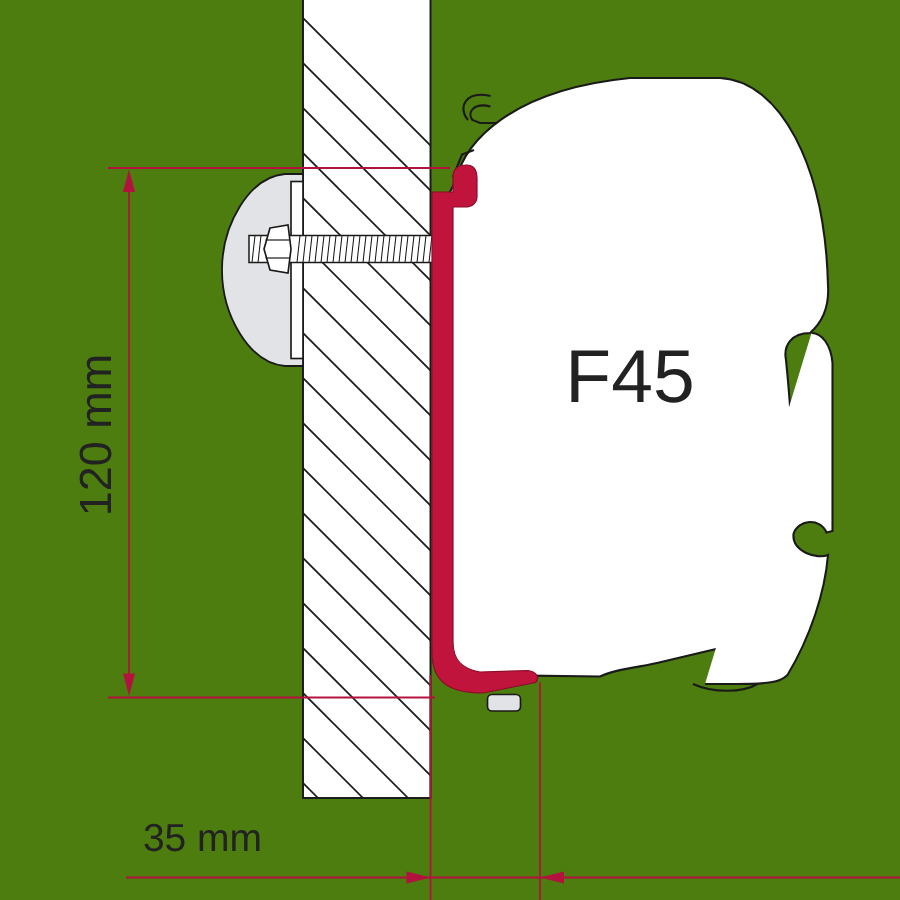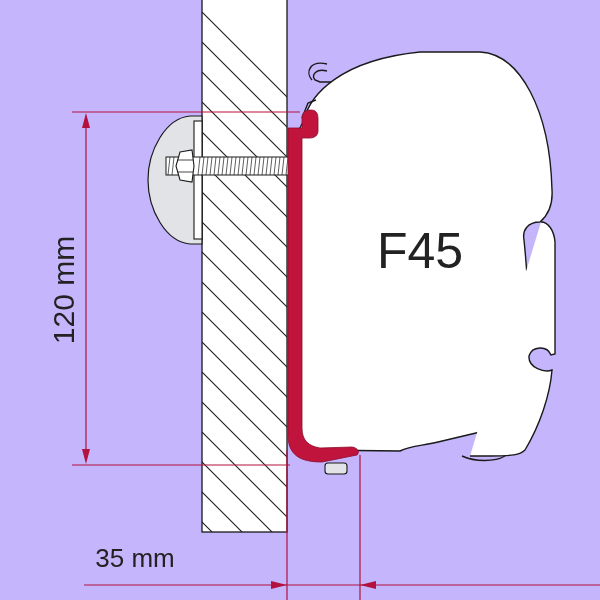--- a/index.html
+++ b/index.html
@@ -1,16 +1,16 @@
 <!DOCTYPE html>
 <html><head>
   <meta charset="utf-8">
   <style>
     html, body { margin: 0; padding: 0; background: #ffffff; }
-    #stage { position: relative; width: 600px; height: 600px; overflow: hidden; background: #c4b5fd; }
+    #stage { position: relative; width: 600px; height: 600px; overflow: hidden; background: #4d7c0f; }
     svg { position: absolute; left: 0; top: 0; }
     .lbl { font-family: "Liberation Sans", sans-serif; fill: #222222; }
   </style>
 </head>
 <body>
 
 <div id="stage">
   <svg width="600" height="600" viewBox="0 0 600 600">
     <defs>
       <clipPath id="wallClip">

